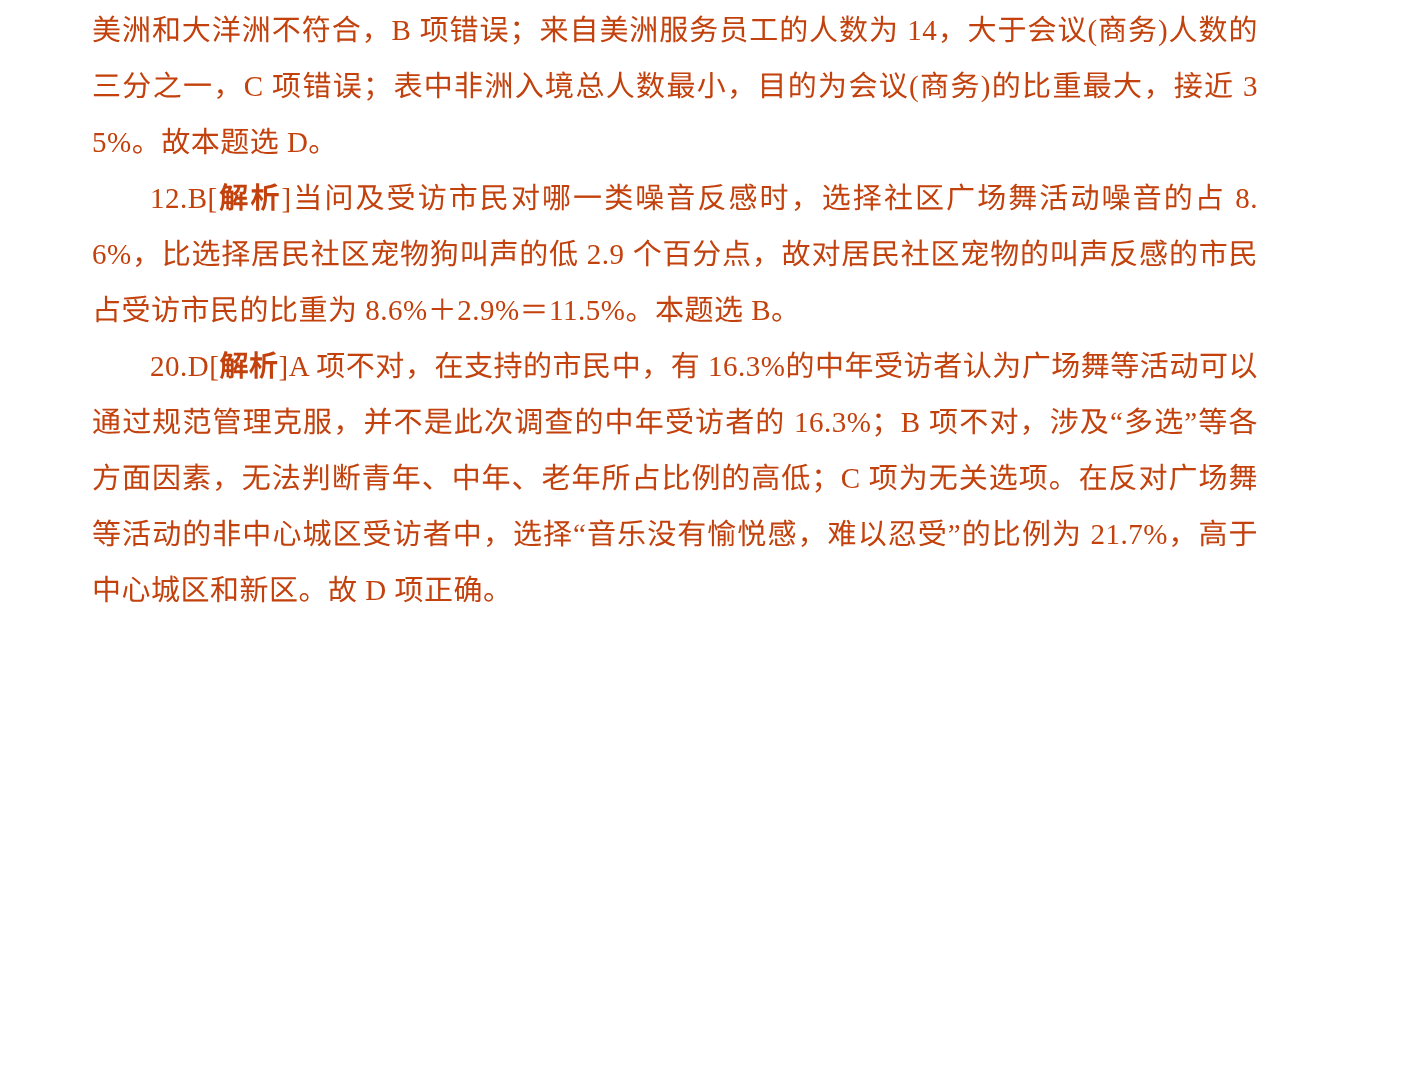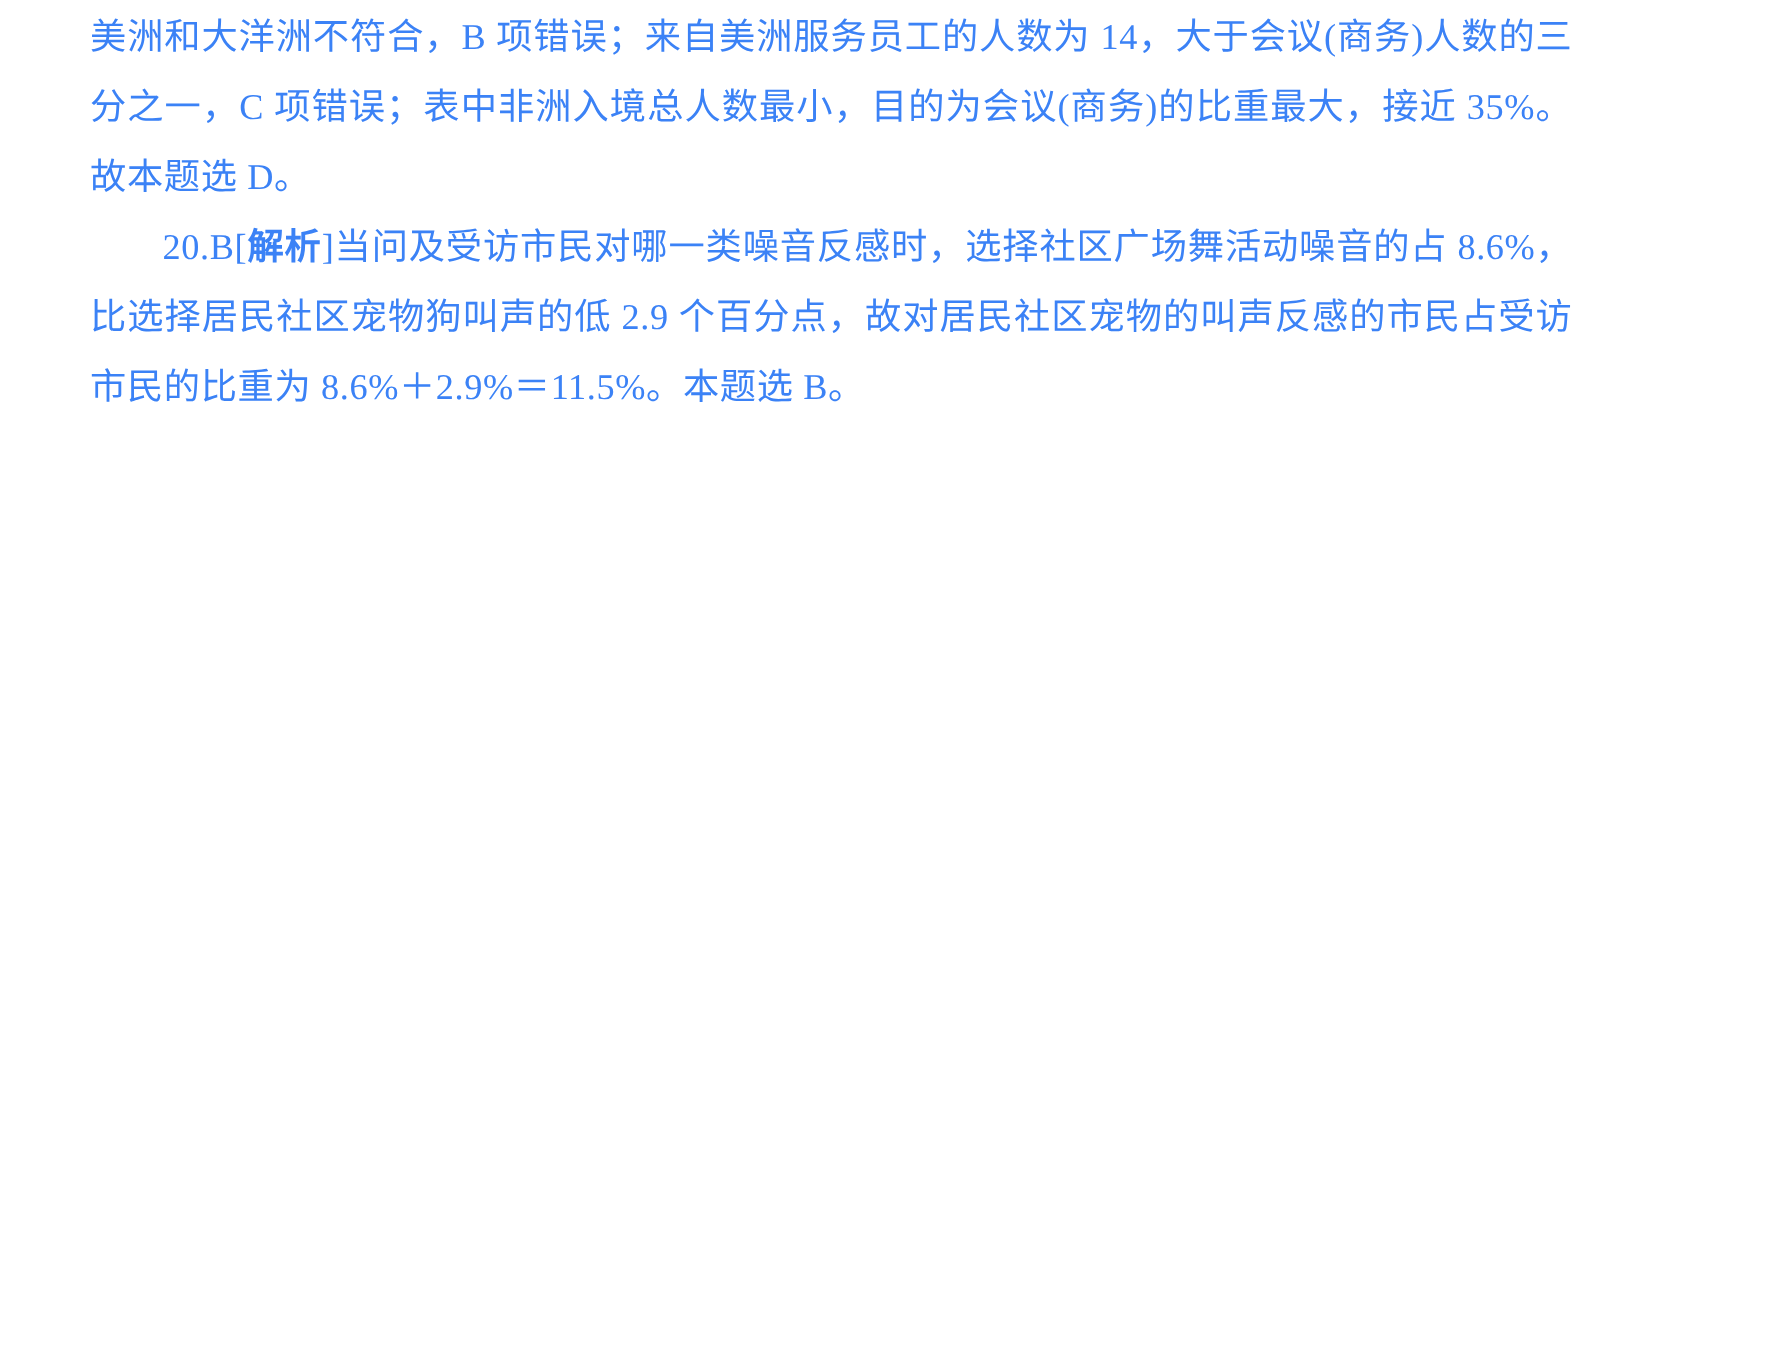--- a/index.html
+++ b/index.html
@@ -5,24 +5,24 @@
   html, body {
     margin: 0;
     padding: 0;
     background: #ffffff;
   }
   .page {
     position: relative;
     width: 1418px;
     height: 1090px;
     background: #ffffff;
-    color: #3b82f6;
+    color: #c2410c;
     overflow: hidden;
     box-sizing: border-box;
-    padding: 2px 160px 0 72px;
+    padding: 2px 160px 0 92px;
     font-family: "Liberation Serif", "DejaVu Serif", serif;
     font-size: 29px;
     line-height: 56px;
   }
   .para {
     margin: 0;
     padding: 0;
     text-align: justify;
     text-justify: inter-character;
     text-align-last: left;
@@ -40,19 +40,20 @@
     letter-spacing: 0.5px;
   }
 </style>
 </head>
 <body>
 
 <div class="page">
 
   <p class="para"><span>美洲和大洋洲不符合，B 项错误；来自美洲服务员工的人数为 14，大于会议(商务)人数的三分之一，C 项错误；表中非洲入境总人数最小，目的为会议(商务)的比重最大，接近 35%。故本题选 D。</span></p>
 
-  <p class="para indent"><span class="qnum">20.B</span><span>[</span><span class="analysis">解析</span><span>]</span><span>当问及受访市民对哪一类噪音反感时，选择社区广场舞活动噪音的占 8.6%，比选择居民社区宠物狗叫声的低 2.9 个百分点，故对居民社区宠物的叫声反感的市民占受访市民的比重为 8.6%＋2.9%＝11.5%。本题选 B。</span></p>
+  <p class="para indent"><span class="qnum">12.B</span><span>[</span><span class="analysis">解析</span><span>]</span><span>当问及受访市民对哪一类噪音反感时，选择社区广场舞活动噪音的占 8.6%，比选择居民社区宠物狗叫声的低 2.9 个百分点，故对居民社区宠物的叫声反感的市民占受访市民的比重为 8.6%＋2.9%＝11.5%。本题选 B。</span></p>
 
 
 
 
+  <p class="para indent"><span class="qnum">20.D</span><span>[</span><span class="analysis">解析</span><span>]</span><span>A 项不对，在支持的市民中，有 16.3%的中年受访者认为广场舞等活动可以通过规范管理克服，并不是此次调查的中年受访者的 16.3%；B 项不对，涉及“多选”等各方面因素，无法判断青年、中年、老年所占比例的高低；C 项为无关选项。在反对广场舞等活动的非中心城区受访者中，选择“音乐没有愉悦感，难以忍受”的比例为 21.7%，高于中心城区和新区。故 D 项正确。</span></p>
 
 </div>
 
 </body></html>

